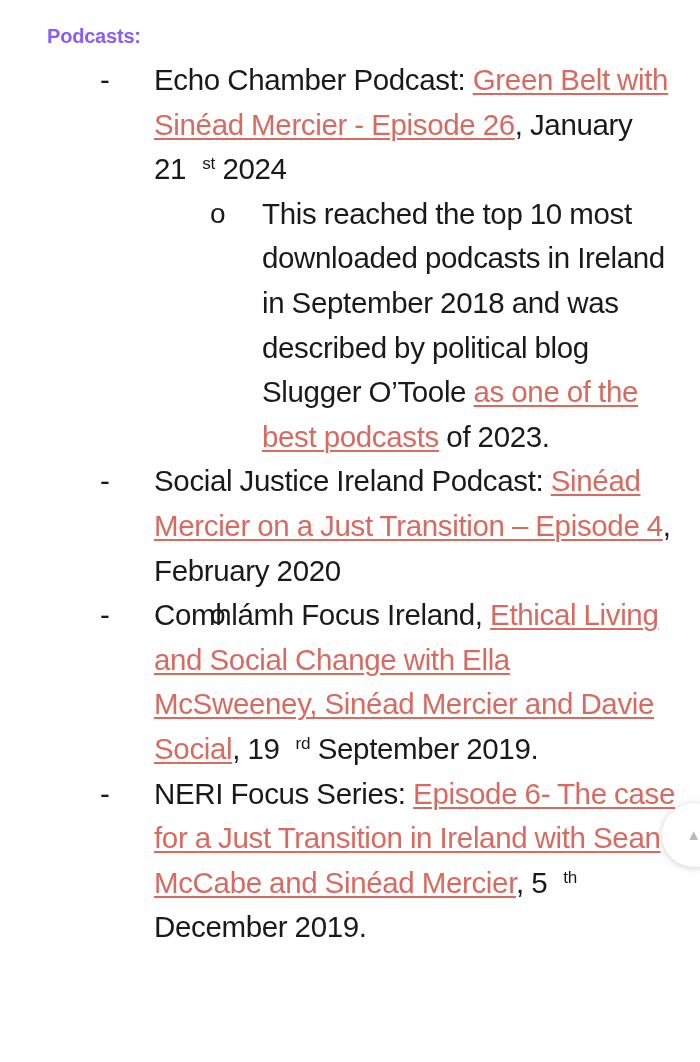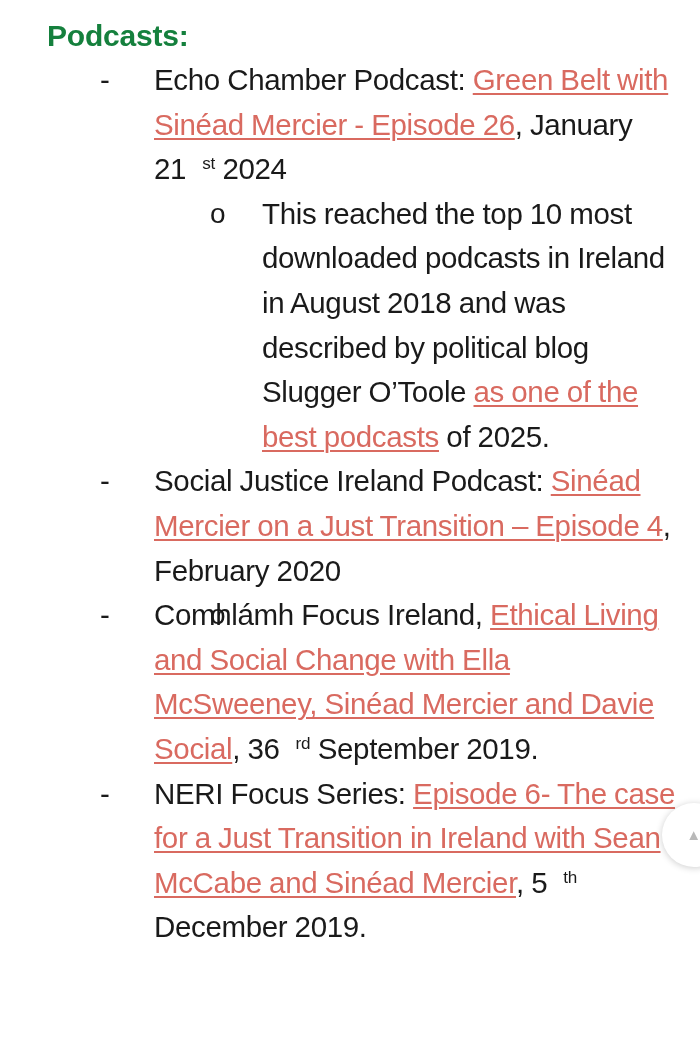--- a/index.html
+++ b/index.html
@@ -27,25 +27,25 @@
     position: absolute;
     top: 14px;
     left: 0;
     right: 0;
     padding: 0;
   }
 
   
   .heading {
     font-weight: bold;
-    font-size: 30px;
+    font-size: 20px;
     line-height: 44px;
     margin-left: 47px;
     letter-spacing: -0.2px;
-    color: #15803d;
+    color: #8b5cf6;
     white-space: nowrap;
   }
 
   
   .l1 {
     position: relative;
     margin-left: 154px;
     margin-right: 20px;
     font-size: 29.5px;
     line-height: 44.6px;
@@ -134,36 +134,36 @@
 
     <div class="heading">Podcasts:</div>
 
     <div class="l1">
       <span class="marker">-</span>
       <span>Echo Chamber Podcast: </span><a class="lnk" href="#">Green Belt with Sinéad Mercier - Episode 26</a><span>, January 21</span><sup>st</sup><span> 2024</span>
     </div>
 
     <div class="l2">
       <span class="marker">o</span>
-      <span>This reached the top 10 most downloaded podcasts in Ireland in August 2018 and was described by political blog Slugger O’Toole </span><a class="lnk" href="#">as one of the best podcasts</a><span> of 2025.</span>
+      <span>This reached the top 10 most downloaded podcasts in Ireland in September 2018 and was described by political blog Slugger O’Toole </span><a class="lnk" href="#">as one of the best podcasts</a><span> of 2023.</span>
     </div>
 
     <div class="l1">
       <span class="marker">-</span>
       <span>Social Justice Ireland Podcast: </span><a class="lnk" href="#">Sinéad Mercier on a Just Transition – Episode 4</a><span>, February 2020</span><sup></sup><span></span>
     </div>
 
     <div class="l2">
       <span class="marker">o</span>
       <a class="lnk" href="#"></a><span></span>
     </div>
 
     <div class="l1">
       <span class="marker">-</span>
-      <span>Comhlámh Focus Ireland, </span><a class="lnk" href="#">Ethical Living and Social Change with Ella McSweeney, Sinéad Mercier and Davie Social</a><span>, 36</span><sup>rd</sup><span> September 2019.</span>
+      <span>Comhlámh Focus Ireland, </span><a class="lnk" href="#">Ethical Living and Social Change with Ella McSweeney, Sinéad Mercier and Davie Social</a><span>, 19</span><sup>rd</sup><span> September 2019.</span>
     </div>
 
     <div class="l1">
       <span class="marker">-</span>
       <span>NERI Focus Series: </span><a class="lnk" href="#">Episode 6- The case for a Just Transition in Ireland with Sean McCabe and Sinéad Mercier</a><span>, 5</span><sup>th</sup><span> December 2019.</span>
     </div>
 
   </div>
 
   <div id="fab">

